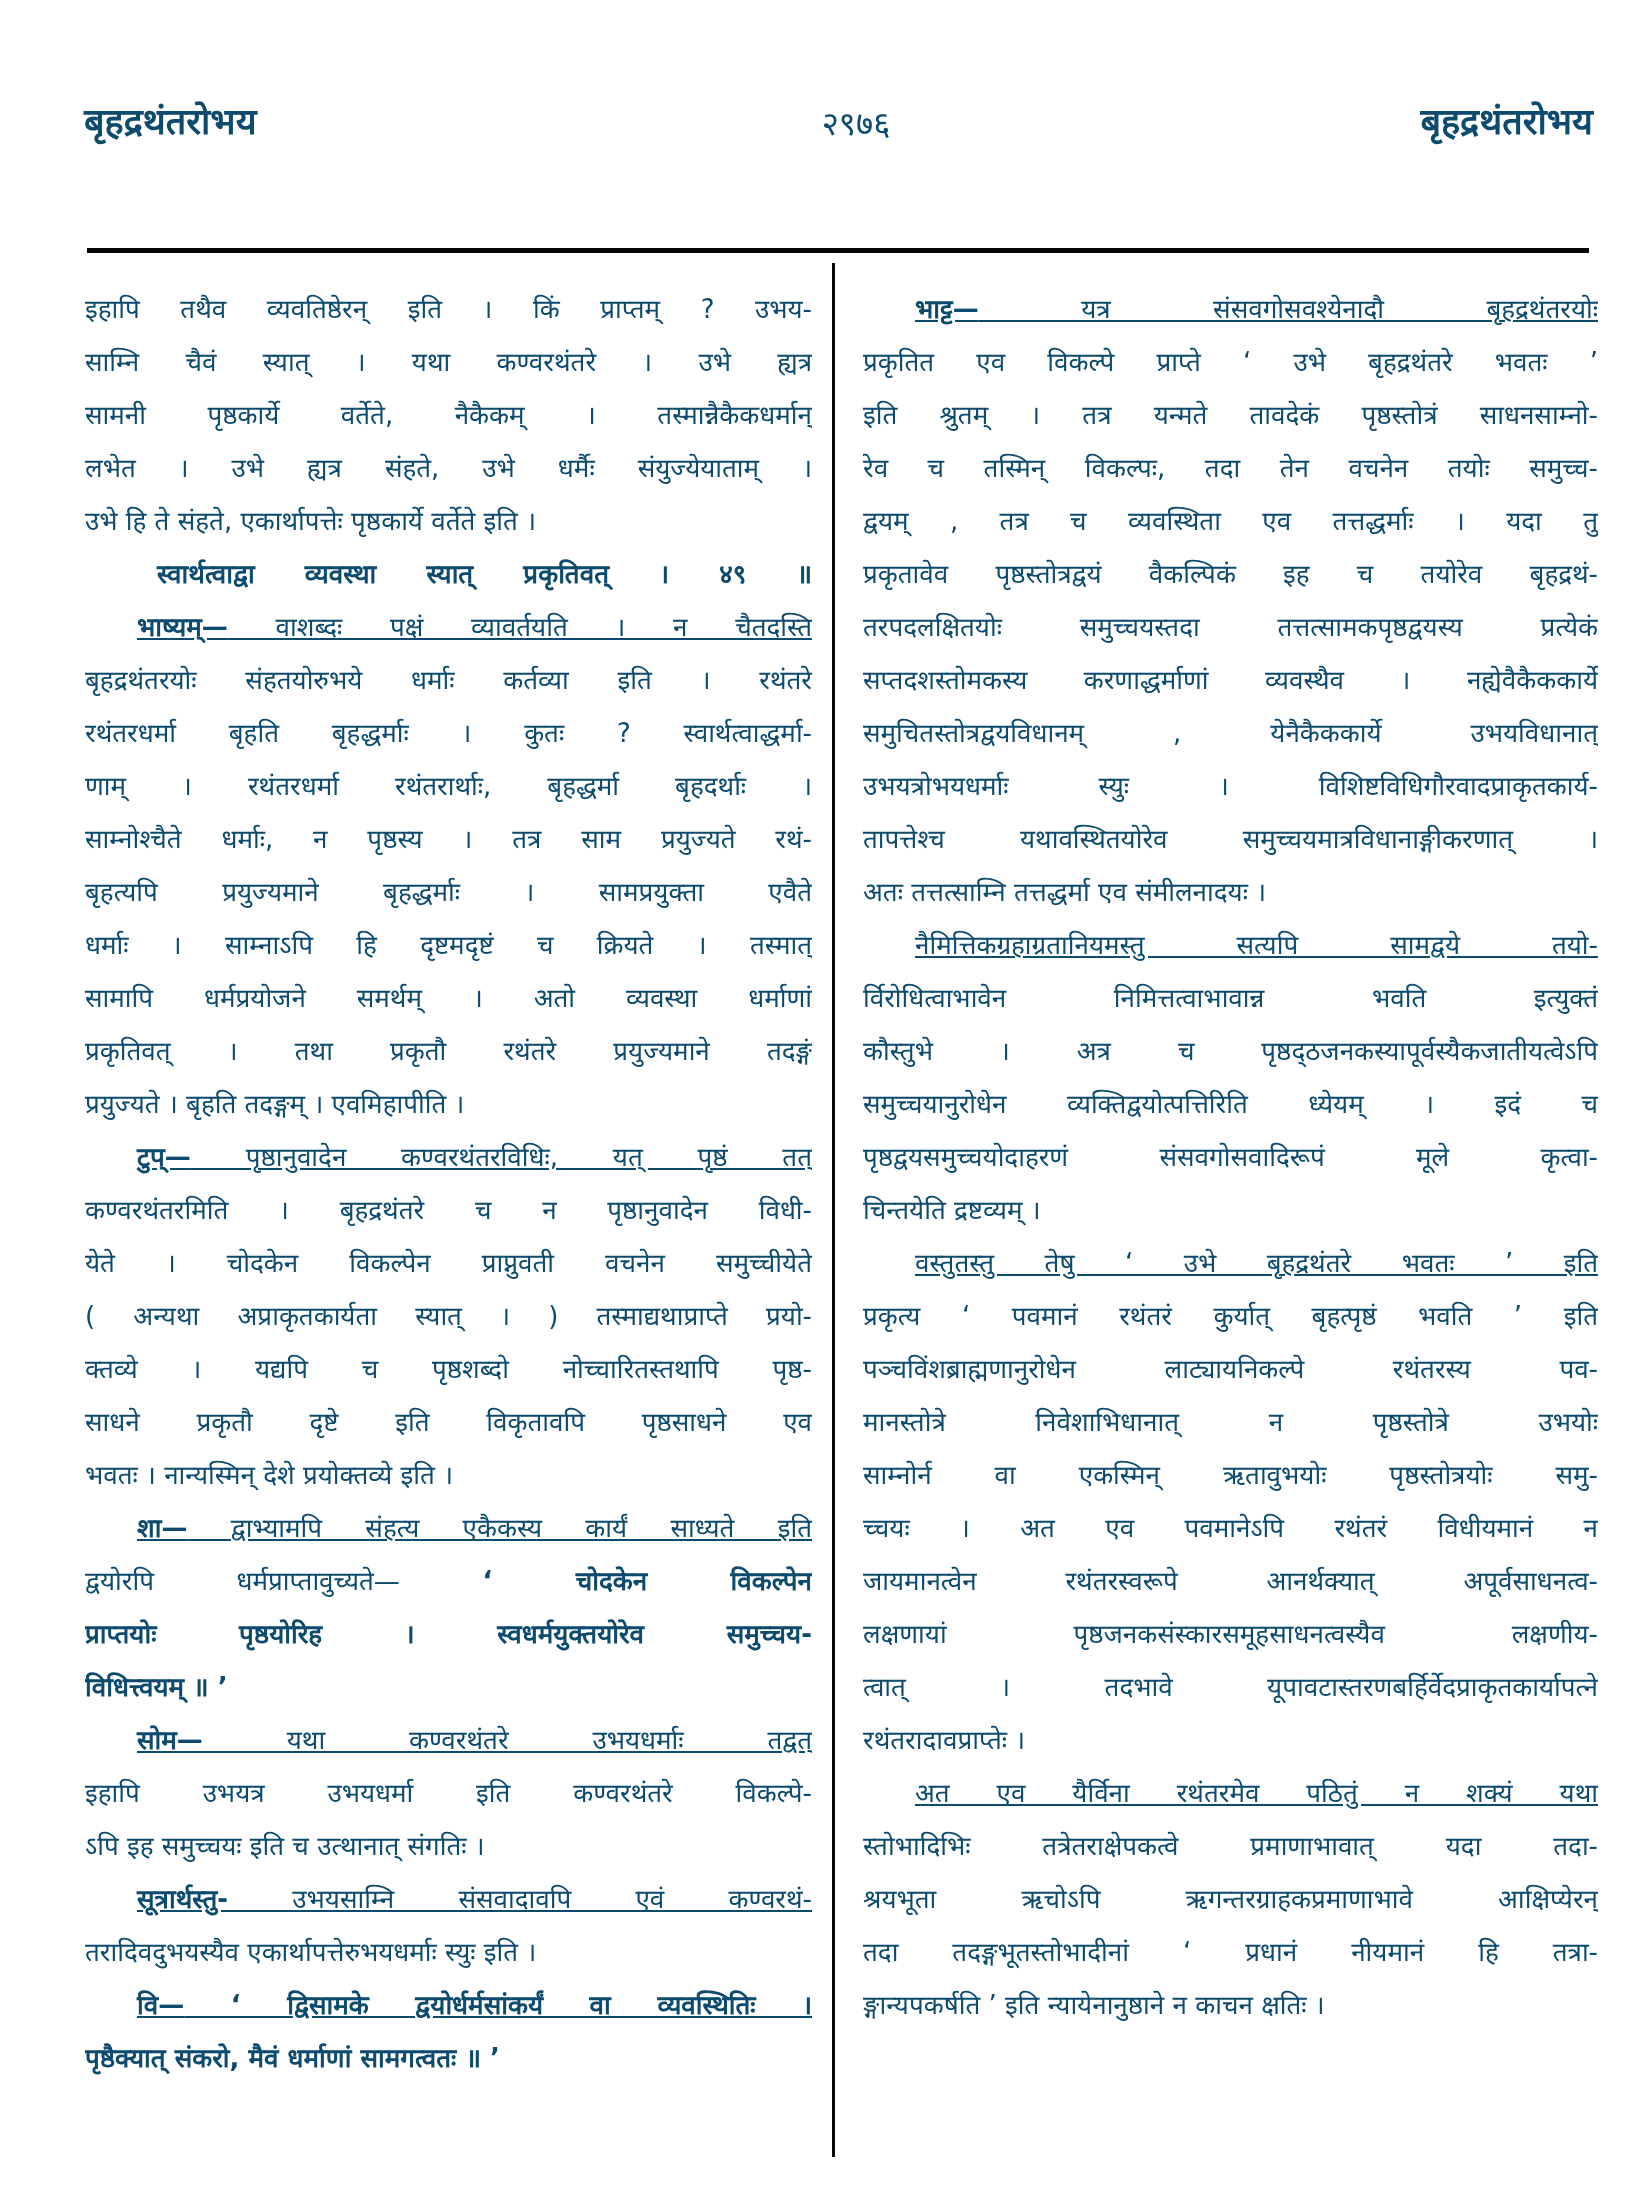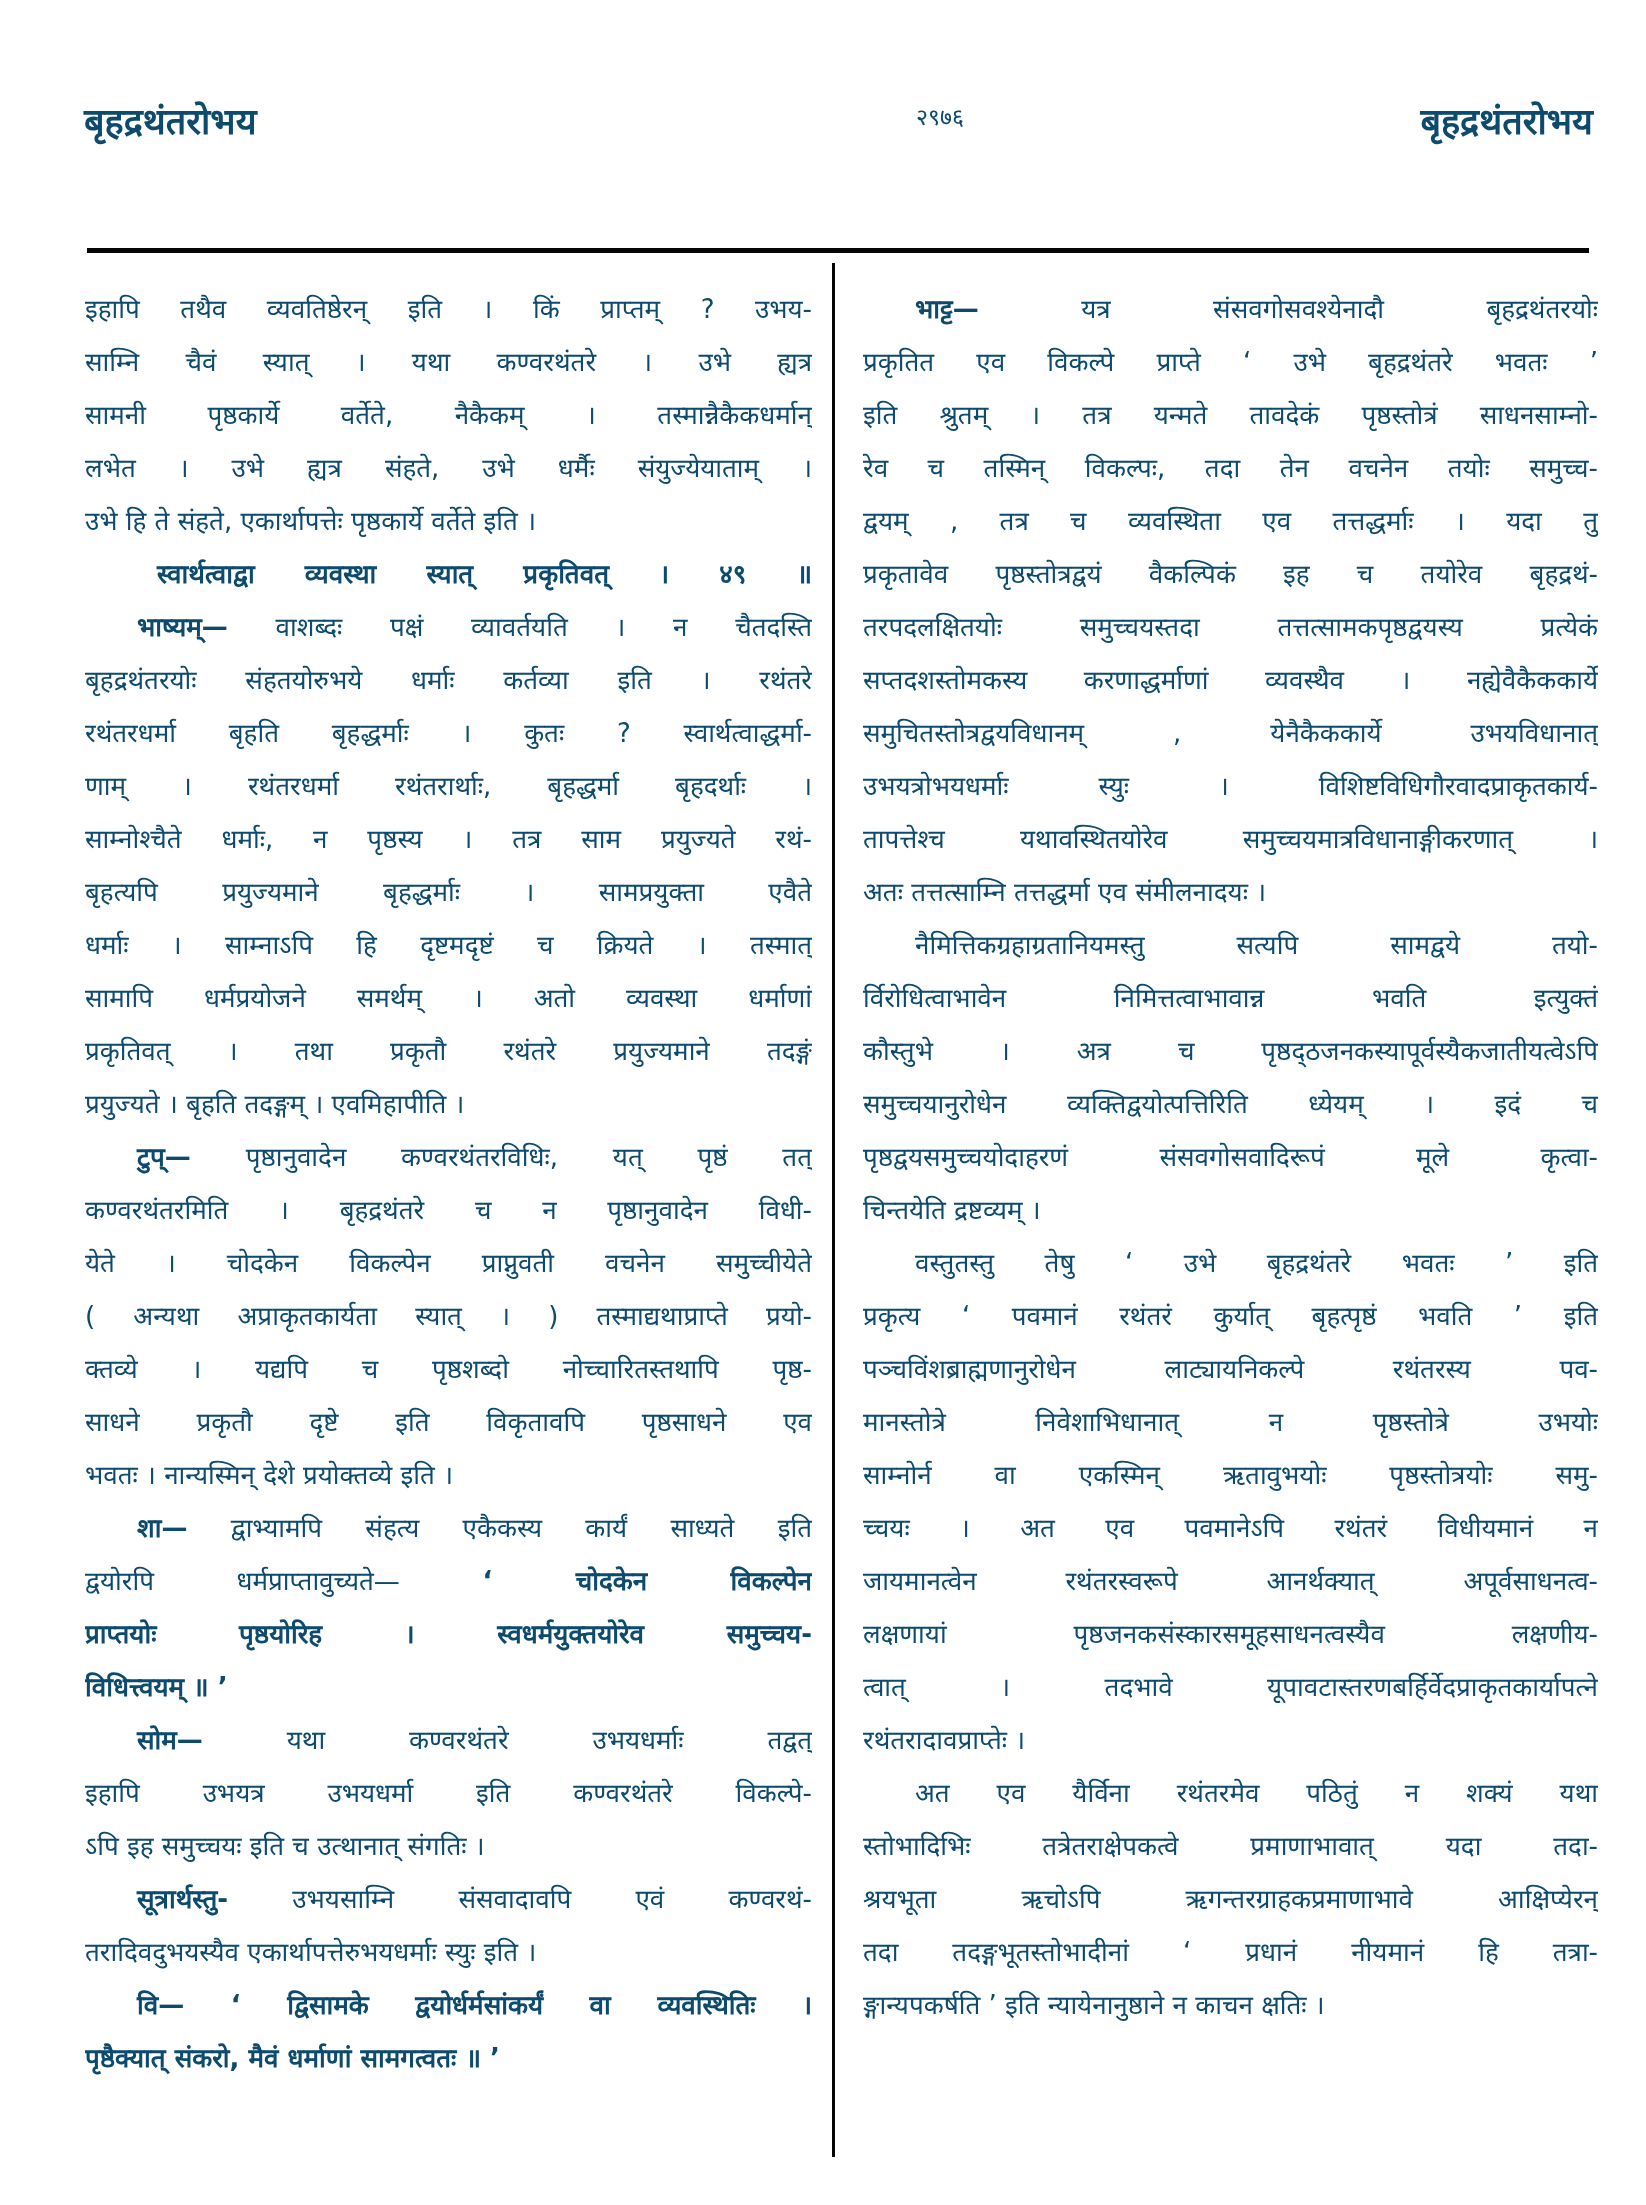--- a/index.html
+++ b/index.html
@@ -5,33 +5,33 @@
   html,body{margin:0;padding:0;background:#e8e8e8;}
   .page{
     position:relative;
     width:1646px;height:2205px;
     background:#ffffff;
     color:#0c4a6e;
     font-family:"DejaVu Sans", sans-serif;
     overflow:hidden;
   }
   .hdr-left{position:absolute;left:84px;top:96px;font-size:36px;font-weight:bold;white-space:nowrap;}
-  .hdr-num{position:absolute;left:940px;top:100px;transform:translateX(-50%);font-size:23px;white-space:nowrap;}
+  .hdr-num{position:absolute;left:856px;top:100px;transform:translateX(-50%);font-size:33px;white-space:nowrap;}
   .hdr-right{position:absolute;right:53px;top:96px;font-size:36px;font-weight:bold;white-space:nowrap;}
   .hrule{position:absolute;left:87px;top:248px;width:1502px;height:4.6px;background:#050505;}
   .vrule{position:absolute;left:832px;top:263px;width:3px;height:1894px;background:#050505;}
   .col{position:absolute;top:283px;}
   .col-left{left:85px;width:727px;}
   .col-right{left:863px;width:735px;}
   .line{
     height:53px;line-height:53px;font-size:26px;
     overflow:hidden;white-space:normal;
   }
   .line.j{text-align:justify;text-align-last:justify;}
-  .line.ind1{padding-left:52px;}
+  .line.ind1{padding-left:52px;text-decoration:underline;}
   .line.ind2{padding-left:72px;}
   .b{font-weight:bold;}
 </style>
 </head>
 <body>
 
 <div class="page">
   <div class="hdr-left">बृहद्रथंतरोभय</div>
   <div class="hdr-num">२९७६</div>
   <div class="hdr-right">बृहद्रथंतरोभय</div>

